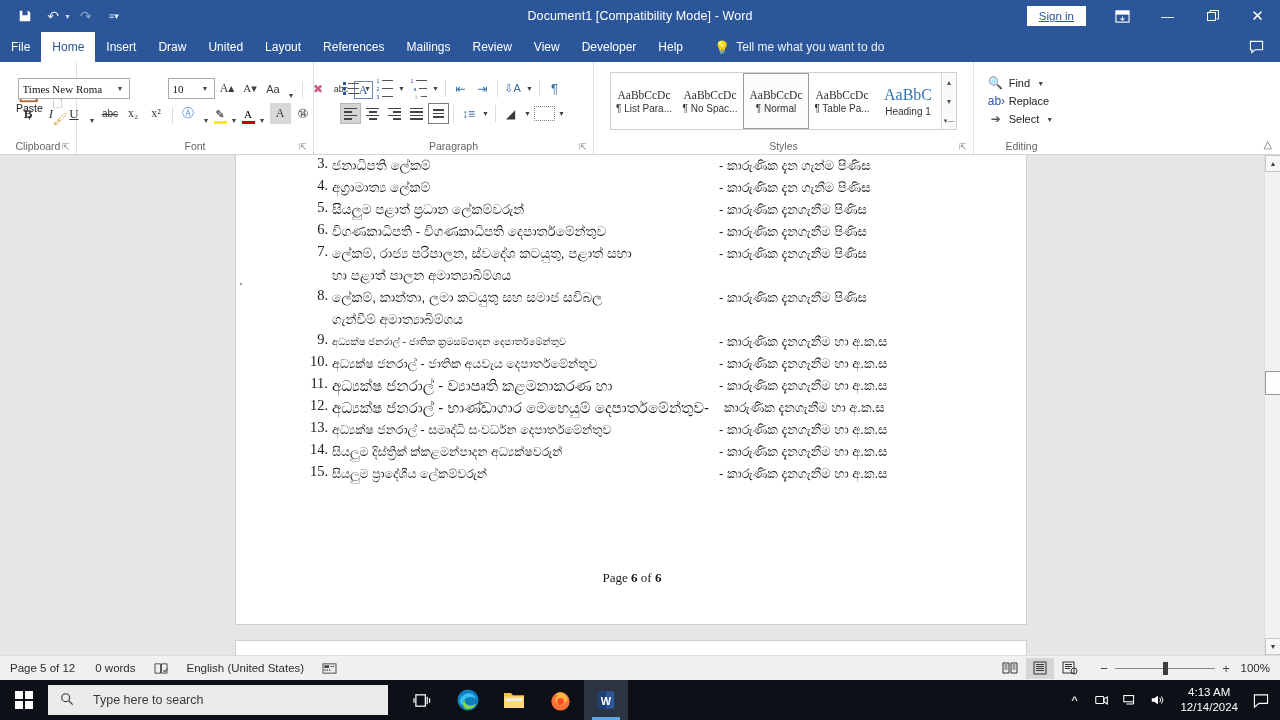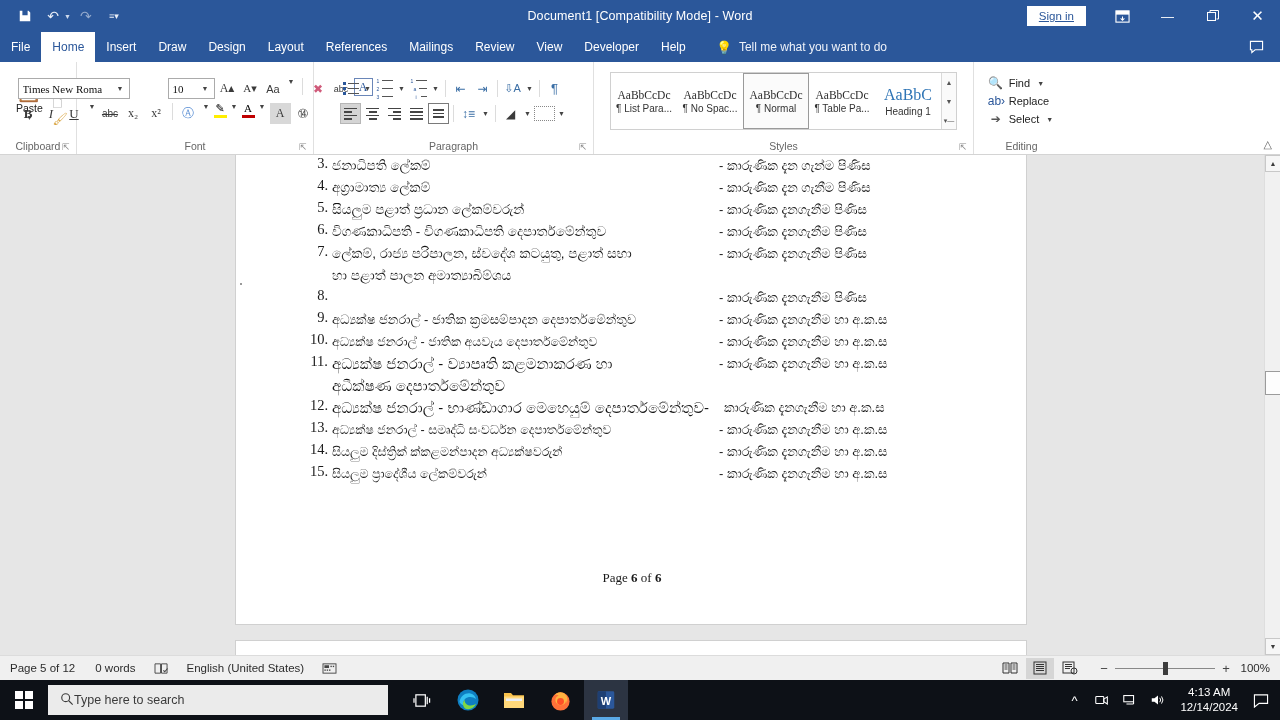--- a/index.html
+++ b/index.html
@@ -83,21 +83,21 @@
   .clip-left { display: flex; flex-direction: column; align-items: center; width: 42px; }
   .paste-ico { font-size: 22px; color: #9aa3ad; line-height: 20px; }
   .paste-lbl { font-size: 10.5px; color: #222; margin-top: 1px; }
   .paste-caret { font-size: 7px; color: #555; line-height: 7px; }
   .clip-right { display: flex; flex-direction: column; gap: 3px; padding-left: 2px; }
   .clip-mini { font-size: 12px; color: #7c7c7c; height: 15px; }
 
   
   .g-font { width: 237px; }
   .font-rows { display: flex; flex-direction: column; gap: 4px; width: 100%; }
-  .frow { display: flex; align-items: flex-start; gap: 2px; }
+  .frow { display: flex; align-items: flex-end; gap: 2px; }
   .combo {
     border: 1px solid #ababab; height: 21px; background: #fff;
     display: flex; align-items: center; padding: 0 2px 0 4px;
     font-size: 11px; color: #111; font-family: "Liberation Serif", serif;
   }
   .combo .cv { flex: 1; overflow: hidden; white-space: nowrap; }
   .combo .cd { font-size: 7px; color: #444; padding: 0 3px; }
   .combo.fontname { width: 112px; }
   .combo.fontsize { width: 47px; margin-left: 36px; }
   .ico {
@@ -257,21 +257,21 @@
     position: absolute; top: 680px; left: 0; width: 1280px; height: 40px;
     background: #0d1117; display: flex; align-items: center;
   }
   .start {
     width: 48px; height: 40px; display: flex; align-items: center; justify-content: center;
   }
   .win-logo { display: grid; grid-template-columns: 8px 8px; grid-template-rows: 8px 8px; gap: 2px; }
   .win-logo i { background: #ffffff; display: block; }
   .tb-search {
     width: 340px; height: 30px; background: #ebebeb; display: flex; align-items: center;
-    gap: 0; padding: 0 12px; color: #3b3b3b; font-size: 12.5px;
+    gap: 19px; padding: 0 12px; color: #3b3b3b; font-size: 12.5px;
   }
   .tb-apps { display: flex; align-items: center; gap: 2px; margin-left: 12px; }
   .tb-app {
     width: 44px; height: 40px; display: flex; align-items: center; justify-content: center;
     position: relative;
   }
   .tb-app.active { background: #2c3442; }
   .tb-app.active::after {
     content: ""; position: absolute; bottom: 0; left: 8px; right: 8px; height: 3px; background: #5aa9e6;
   }
@@ -317,21 +317,21 @@
       </div>
       <div class="tb-icon close">✕</div>
     </div>
   </div>
 
   <div class="tabbar">
     <div class="tab">File</div>
     <div class="tab active">Home</div>
     <div class="tab">Insert</div>
     <div class="tab">Draw</div>
-    <div class="tab">Design</div>
+    <div class="tab">United</div>
     <div class="tab">Layout</div>
     <div class="tab">References</div>
     <div class="tab">Mailings</div>
     <div class="tab">Review</div>
     <div class="tab">View</div>
     <div class="tab">Developer</div>
     <div class="tab">Help</div>
     <div class="tellme">
       <span class="bulb">💡</span>
       <span>Tell me what you want to do</span>
@@ -636,40 +636,43 @@
           <span class="num">7.</span>
           <span class="txt">
             <span>ලේකම්, රාජ්‍ය පරිපාලන, ස්වදේශ කටයුතු, පළාත් සභා</span>
             <span class="l2">හා පළාත් පාලන අමාත්‍යාබිම්ශය</span>
           </span>
           <span class="rgt" style="left:483px;top:0;">- කාරුණික දැනගැනීම පිණිස</span>
         </div>
 
         <div class="li">
           <span class="num">8.</span>
+          <span class="txt">
+            <span>ලේකම්, කාන්තා, ලමා කටයුතු සහ සමාජ සවිබල</span>
+            <span class="l2">ගැන්වීම් අමාත්‍යාබිම්ශය</span>
+          </span>
           <span class="rgt" style="left:483px;top:0;">- කාරුණික දැනගැනීම පිණිස</span>
         </div>
 
         <div class="li">
           <span class="num">9.</span>
-          <span class="txt" style="font-size:13px;">අධ්‍යක්ෂ ජනරාල් - ජාතික ක්‍රමසම්පාදන දෙපාර්තමේන්තුව</span>
+          <span class="txt" style="font-size:10px;">අධ්‍යක්ෂ ජනරාල් - ජාතික ක්‍රමසම්පාදන දෙපාර්තමේන්තුව</span>
           <span class="rgt" style="left:483px;top:0;">- කාරුණික දැනගැනීම හා අ.ක.ස</span>
         </div>
 
         <div class="li">
           <span class="num">10.</span>
           <span class="txt" style="font-size:12.5px;">අධ්‍යක්ෂ ජනරාල් - ජාතික අයවැය දෙපාර්තමේන්තුව</span>
           <span class="rgt" style="left:483px;top:0;">- කාරුණික දැනගැනීම හා අ.ක.ස</span>
         </div>
 
         <div class="li">
           <span class="num">11.</span>
           <span class="txt" style="font-size:15px;">
             <span>අධ්‍යක්ෂ ජනරාල් - ව්‍යාපෘති කළමනාකරණ හා</span>
-            <span class="l2">අධීක්ෂණ දෙපාර්තමේන්තුව</span>
           </span>
           <span class="rgt" style="left:483px;top:0;">- කාරුණික දැනගැනීම හා අ.ක.ස</span>
         </div>
 
         <div class="li">
           <span class="num">12.</span>
           <span class="txt" style="font-size:15px;">අධ්‍යක්ෂ ජනරාල් - භාණ්ඩාගාර මෙහෙයුම් දෙපාර්තමේන්තුව-</span>
           <span class="rgt" style="left:488px;top:0;">කාරුණික දැනගැනීම හා අ.ක.ස</span>
         </div>
 

